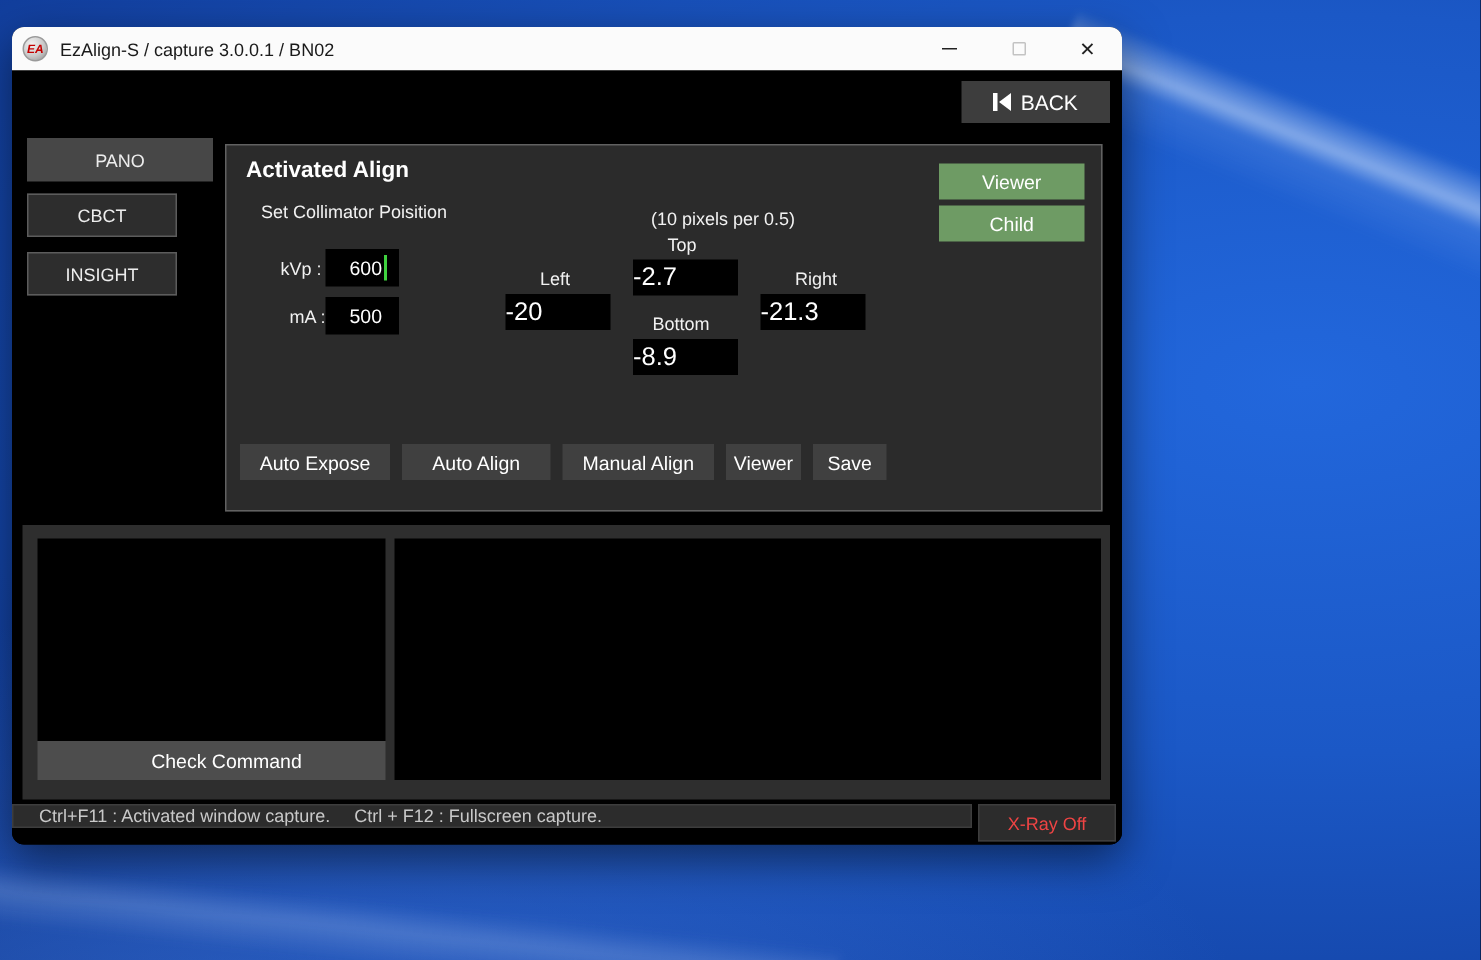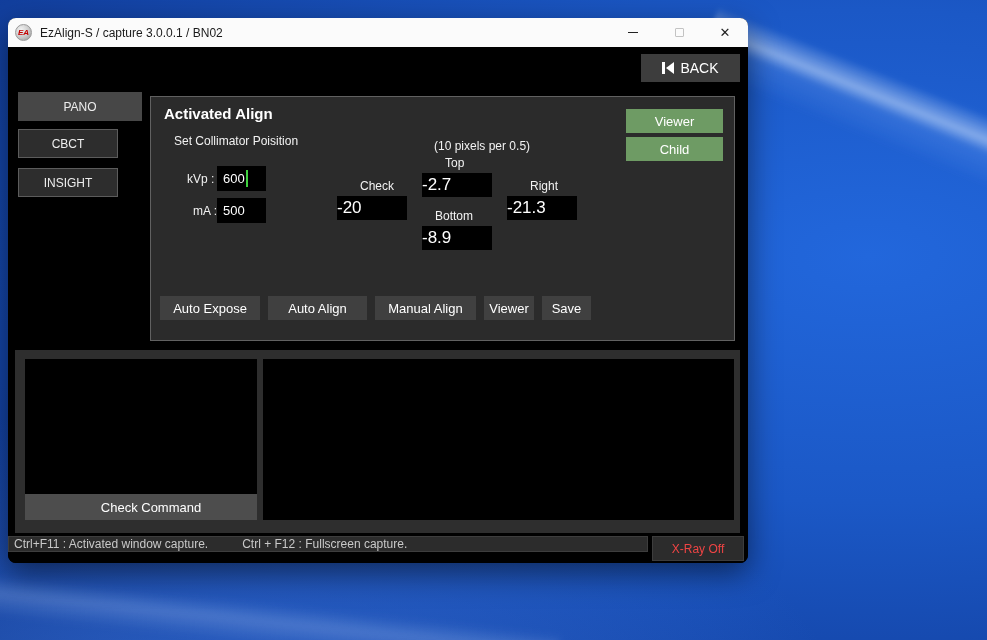--- a/index.html
+++ b/index.html
@@ -118,21 +118,21 @@
   #fld-left   { left: 186px; top: 99px; }
   #lbl-right  { left: 379px; top: 82px; }
   #fld-right  { left: 356px; top: 99px; }
   #lbl-bottom { left: 284px; top: 112px; }
   #fld-bottom { left: 271px; top: 129px; }
 
   #lbl-kvp { left: 36px; top: 75px; }
   #lbl-ma  { left: 42px; top: 107px; }
   .small-input {
     position: absolute; left: 66px; width: 49px; height: 25px;
-    background: #000; color: #fff; font-size: 13px; line-height: 25px; padding-left: 6px;
+    background: #000; color: #fff; font-size: 13px; line-height: 25px; padding-left: 16px;
     display: flex; align-items: center;
   }
   #inp-kvp { top: 69px; }
   #inp-ma  { top: 101px; }
   .caret { width: 2px; height: 17px; background: #3fd13f; margin-left: 1px; }
 
   .patient-btn {
     position: absolute; left: 475px; width: 97px; height: 24px;
     background: #6e9b64; border: none; color: #fff; font-size: 13px;
     font-family: "Liberation Sans", sans-serif; cursor: pointer;
@@ -163,21 +163,21 @@
     position: absolute; left: 10px; top: 144px; width: 232px; height: 26px;
     background: #4d4d4d; border: none; color: #fff; font-size: 13px;
     font-family: "Liberation Sans", sans-serif; cursor: pointer; padding-left: 20px;
   }
 
   
   .statusbar { position: absolute; left: 0; top: 489px; width: 740px; height: 25px; }
   .status-left {
     position: absolute; left: 0; top: 0; width: 640px; height: 16px;
     background: #2c2c2c; border: 1px solid #3d3d3d;
-    display: flex; align-items: center; gap: 34px; padding-left: 5px;
+    display: flex; align-items: center; gap: 16px; padding-left: 17px;
     font-size: 12px; color: #c9c9c9; white-space: nowrap; overflow: hidden;
   }
   .status-xray {
     position: absolute; left: 644px; top: 0; width: 92px; height: 25px;
     background: #2c2c2c; border: 1px solid #3d3d3d;
     display: flex; align-items: center; justify-content: center;
     font-size: 12px; color: #ef4444;
   }
 </style>
 </head>
@@ -238,21 +238,21 @@
       </div>
 
       <div class="field-label" id="lbl-ma">mA :</div>
       <div class="small-input" id="inp-ma">
         <span>500</span>
       </div>
 
       <div class="field-label" id="lbl-top">Top</div>
       <div class="value-field" id="fld-top">-2.7</div>
 
-      <div class="field-label" id="lbl-left">Check</div>
+      <div class="field-label" id="lbl-left">Left</div>
       <div class="value-field" id="fld-left">-20</div>
 
       <div class="field-label" id="lbl-right">Right</div>
       <div class="value-field" id="fld-right">-21.3</div>
 
       <div class="field-label" id="lbl-bottom">Bottom</div>
       <div class="value-field" id="fld-bottom">-8.9</div>
 
       <button class="patient-btn" id="btn-adult">Viewer</button>
       <button class="patient-btn" id="btn-child">Child</button>

